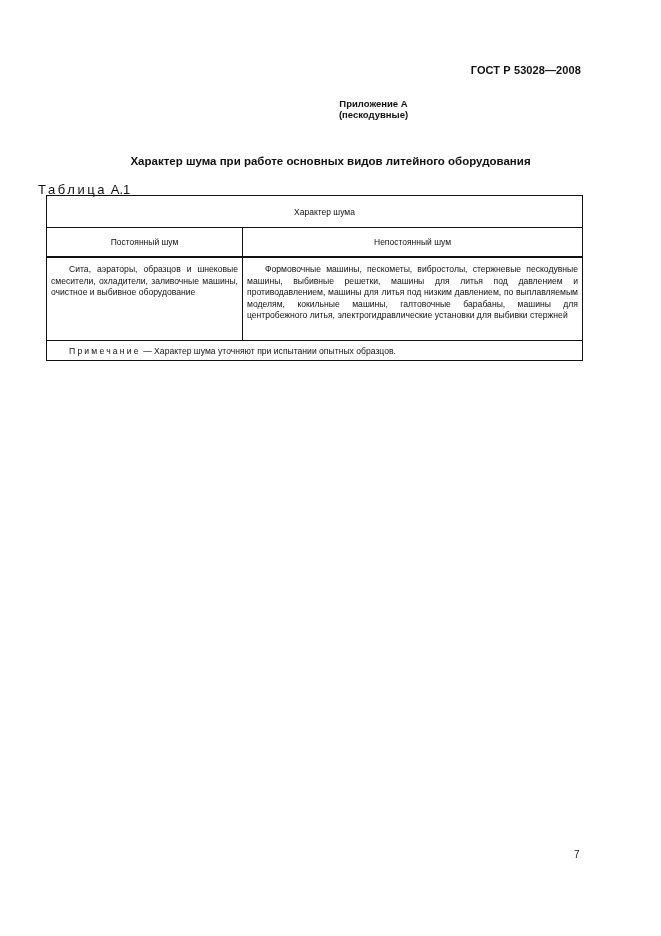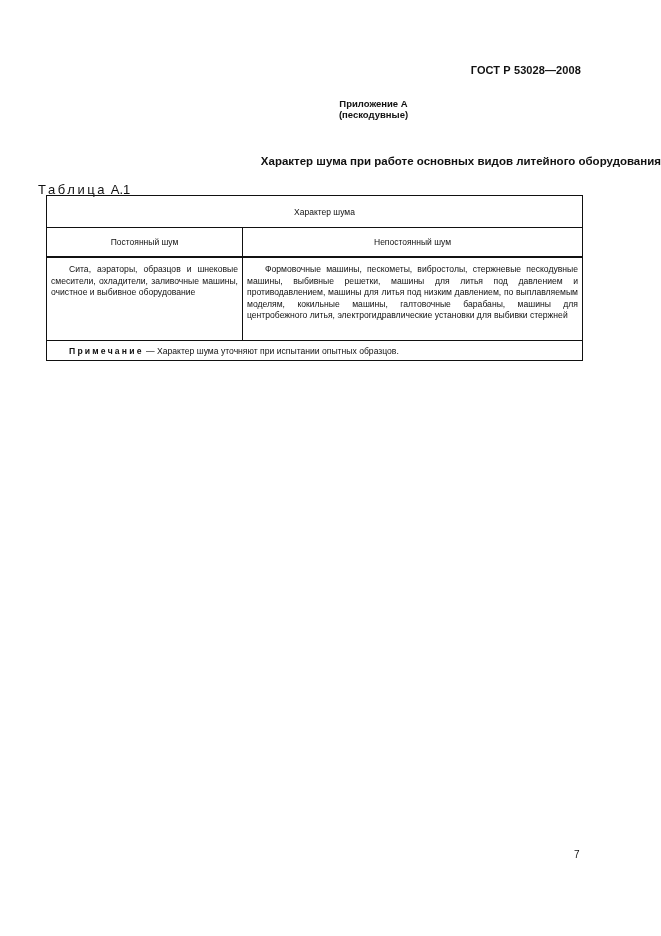--- a/index.html
+++ b/index.html
@@ -4,35 +4,35 @@
   <style>
     html, body { margin: 0; padding: 0; background: #ffffff; }
     body { width: 661px; height: 936px; position: relative; overflow: hidden;
            font-family: "Liberation Sans", sans-serif; color: #111; }
     .std-number { position: absolute; left: 440px; top: 64px; width: 141px; text-align: right;
                   font-weight: bold; font-size: 11px; letter-spacing: 0.1px; }
     .appendix { position: absolute; left: 0; width: 661px; text-align: center;
                 font-weight: bold; font-size: 9.5px; line-height: 11px; margin-left: 43px; }
     .appendix.title { top: 98px; }
     .appendix.sub { top: 109px; }
-    .doc-heading { position: absolute; left: 0; width: 661px; top: 155px; text-align: right;
+    .doc-heading { position: absolute; left: 0; width: 661px; top: 155px; text-align: center;
                    font-weight: bold; font-size: 11.5px; }
     .table-caption { position: absolute; left: 38px; top: 182px; font-size: 13px; }
     .table-caption .spaced { letter-spacing: 2.6px; }
     .noise-table { position: absolute; left: 46px; top: 195px; width: 536px;
                    border-collapse: collapse; font-size: 8.5px; table-layout: fixed; }
     .noise-table td { border: 1px solid #111; padding: 0; vertical-align: top; }
     .noise-table .hdr1 td { height: 31px; text-align: center; vertical-align: middle; padding-left: 20px; }
     .noise-table .hdr2 td { height: 28px; text-align: center; vertical-align: middle;
                             border-bottom: 2px solid #111; }
     .noise-table .body td { height: 74px; padding: 6px 4px 2px 4px; line-height: 11.5px;
                             text-align: justify; font-size: 8.6px; }
     .noise-table .body td .indent { display: inline-block; width: 18px; }
     .noise-table .note td { height: 19px; vertical-align: middle; padding-left: 22px; font-size: 8.6px; }
-    .note .spaced { letter-spacing: 2.2px; font-weight: bold; }
+    .note .spaced { letter-spacing: 2.2px; }
     .page-number { position: absolute; left: 574px; top: 849px; font-size: 10px; }
   </style>
 </head>
 <body>
 
 <div class="std-number">ГОСТ Р 53028—2008</div>
 
 <div class="appendix title">Приложение А</div>
 <div class="appendix sub">(пескодувные)</div>
 

